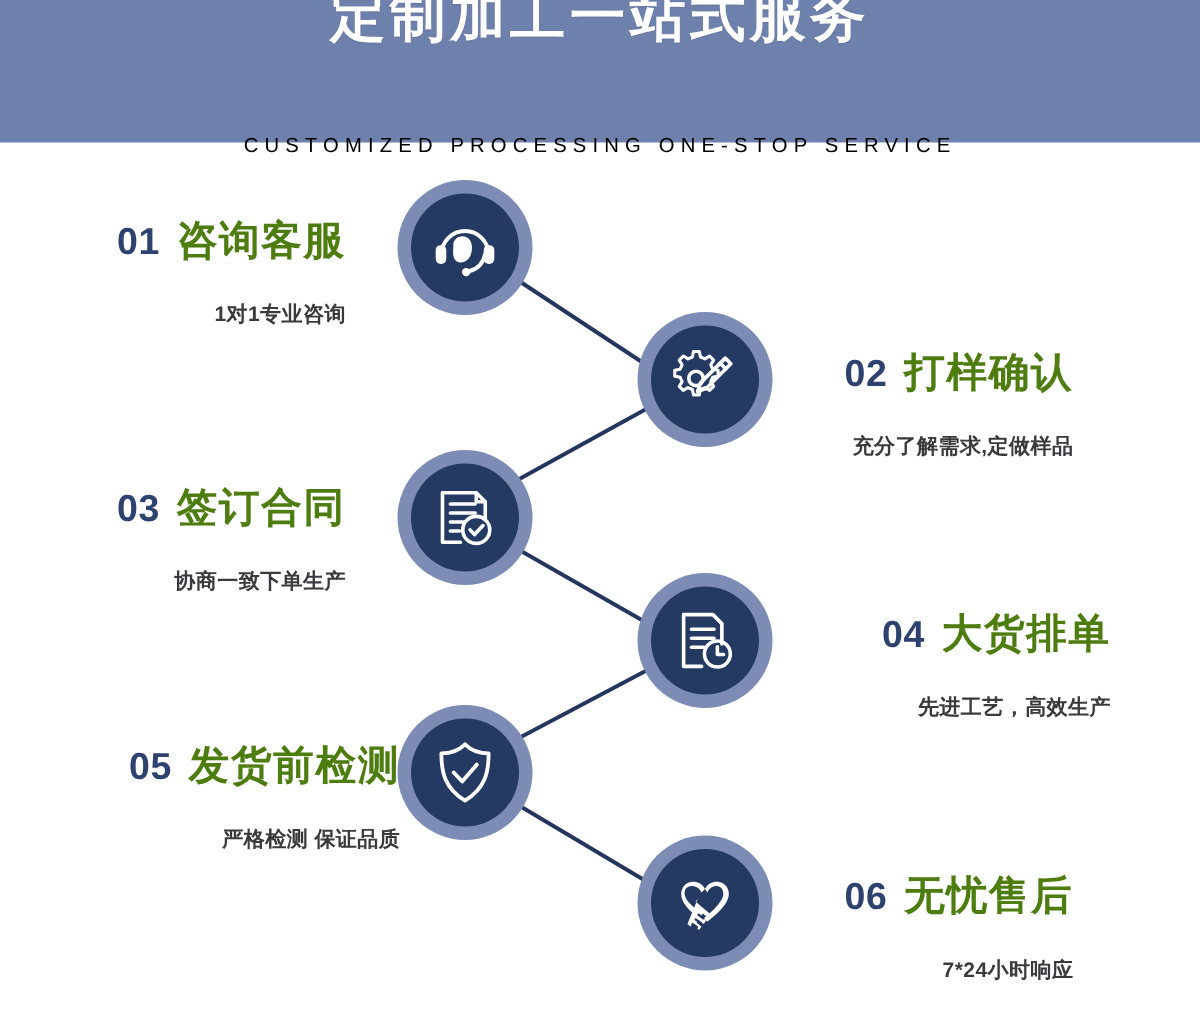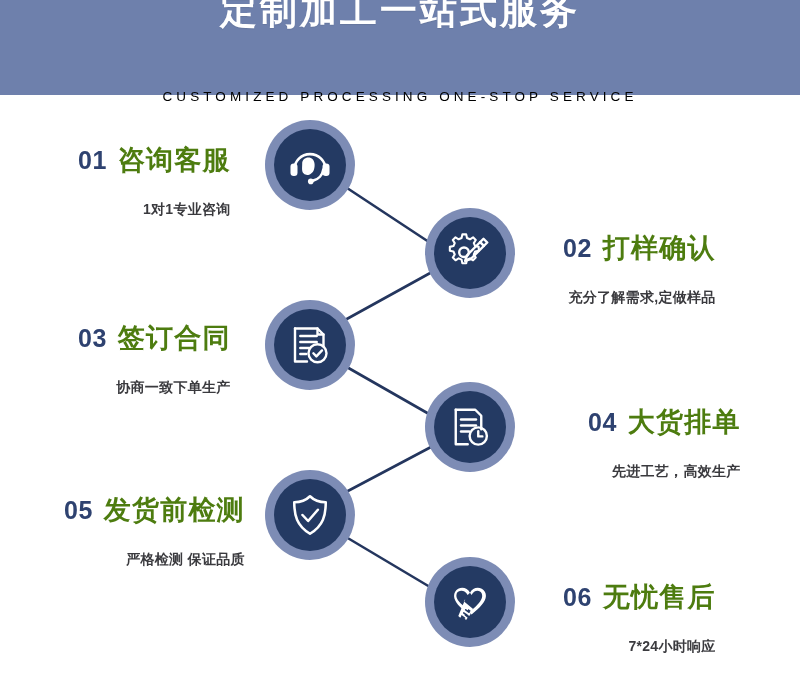--- a/index.html
+++ b/index.html
@@ -220,21 +220,21 @@
 </div>
 
 <div class="step-text align-left" style="left:588px; top:404px;">
   <div class="headline">
     <span class="num">04</span>
     <span class="title">大货排单</span>
   </div>
   <div class="sub">先进工艺，高效生产</div>
 </div>
 
-<div class="step-text align-left" style="left:64px; top:492px;">
+<div class="step-text align-left" style="left:86px; top:492px;">
   <div class="headline">
     <span class="num">05</span>
     <span class="title">发货前检测</span>
   </div>
   <div class="sub">严格检测 保证品质</div>
 </div>
 
 <div class="step-text align-left" style="left:563px; top:579px;">
   <div class="headline">
     <span class="num">06</span>

